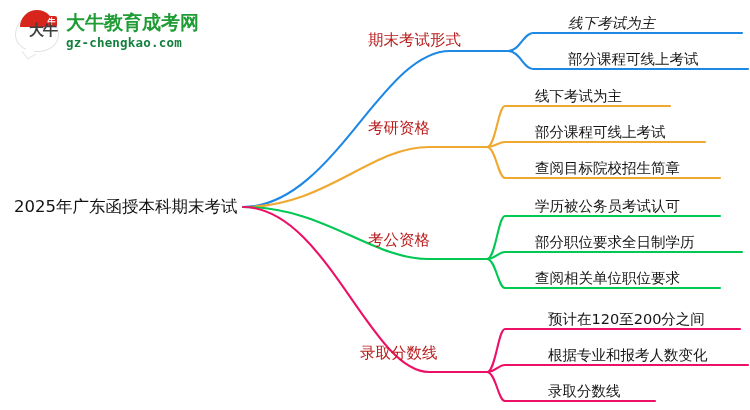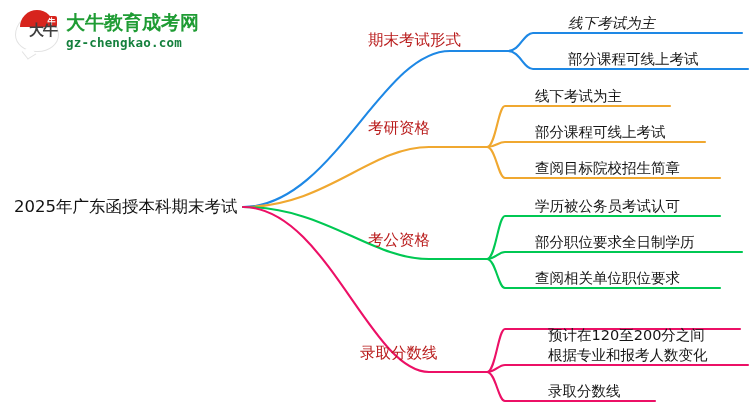--- a/index.html
+++ b/index.html
@@ -110,19 +110,19 @@
       <div class="node leaf-label" style="left: 568px; top: 50px;">部分课程可线上考试</div>
       <div class="node branch-label" style="left: 368px; top: 30px;">期末考试形式</div>
       <div class="node leaf-label" style="left: 535px; top: 87px;">线下考试为主</div>
       <div class="node leaf-label" style="left: 535px; top: 123px;">部分课程可线上考试</div>
       <div class="node leaf-label" style="left: 535px; top: 159px;">查阅目标院校招生简章</div>
       <div class="node branch-label" style="left: 368px; top: 118px;">考研资格</div>
       <div class="node leaf-label" style="left: 535px; top: 197px;">学历被公务员考试认可</div>
       <div class="node leaf-label" style="left: 535px; top: 233px;">部分职位要求全日制学历</div>
       <div class="node leaf-label" style="left: 535px; top: 269px;">查阅相关单位职位要求</div>
       <div class="node branch-label" style="left: 368px; top: 230px;">考公资格</div>
-      <div class="node leaf-label" style="left: 548px; top: 326px;">预计在120至200分之间</div>
+      <div class="node leaf-label" style="left: 548px; top: 310px;">预计在120至200分之间</div>
       <div class="node leaf-label" style="left: 548px; top: 346px;">根据专业和报考人数变化</div>
       <div class="node leaf-label" style="left: 548px; top: 382px;">录取分数线</div>
       <div class="node branch-label" style="left: 360px; top: 343px;">录取分数线</div>
     </div>
 
 </div>
 
 </body></html>

